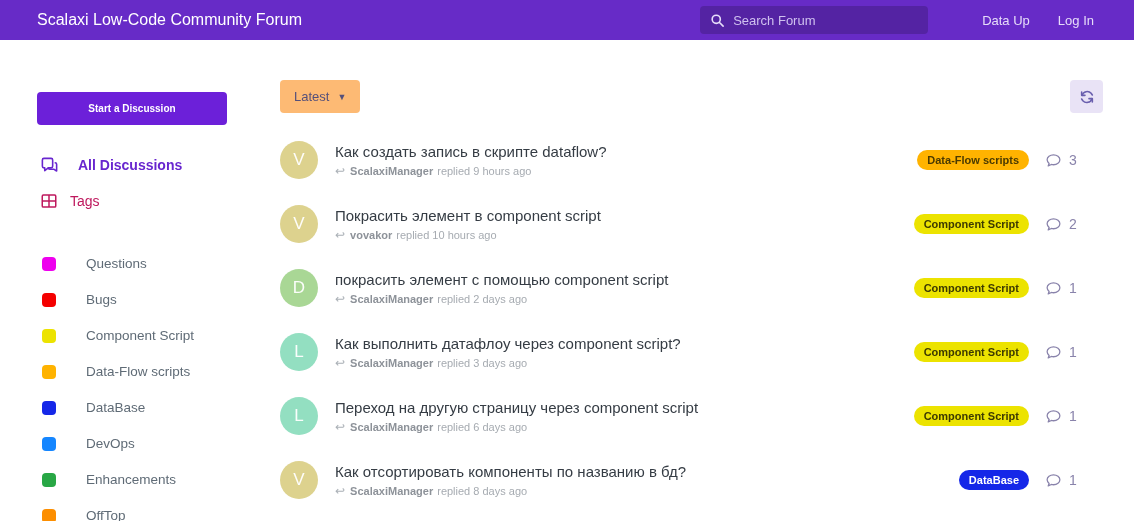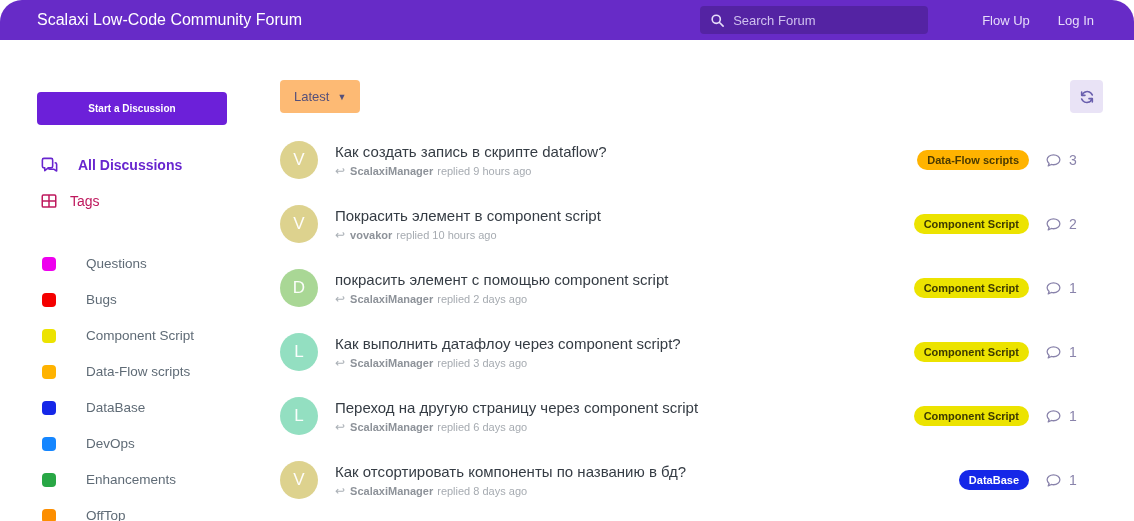--- a/index.html
+++ b/index.html
@@ -1,19 +1,19 @@
 <!DOCTYPE html>
 <html><head>
 <meta charset="utf-8">
 <style>
   * { margin:0; padding:0; box-sizing:border-box; }
   html,body { background:#fff; }
   .page {
     width:1134px; height:521px; overflow:hidden; background:#fff;
-    font-family:"Liberation Sans", sans-serif; position:relative;border-radius:22px;
+    font-family:"Liberation Sans", sans-serif; position:relative;
   }
 
   
   header {
     height:40px; background:#672bc7; display:flex; align-items:center;
     padding:0 40px 0 37px;
   }
   .header-title { color:#fff; font-size:16px; flex:1; white-space:nowrap; }
   .search-box {
     display:flex; align-items:center; background:rgba(0,0,0,0.18);
@@ -99,21 +99,21 @@
 
   <header style="background-color: rgb(103, 43, 199);">
     <div class="header-title">Scalaxi Low-Code Community Forum</div>
     <div class="search-box">
       <svg width="15" height="15" viewBox="0 0 24 24" fill="none" stroke="currentColor" stroke-width="2.6" stroke-linecap="round">
         <circle cx="10" cy="10" r="6.5"></circle>
           <line x1="15.2" y1="15.2" x2="21" y2="21"></line>
       </svg>
       <input placeholder="Search Forum" style="">
     </div>
-    <a class="header-link">Flow Up</a>
+    <a class="header-link">Data Up</a>
     <a class="header-link">Log In</a>
   </header>
 
   <div class="content">
 
     <aside>
       <button class="start-btn" style="background-color: rgb(108, 32, 217);">Start a Discussion</button>
 
       <nav>
         <div class="nav-item active">

